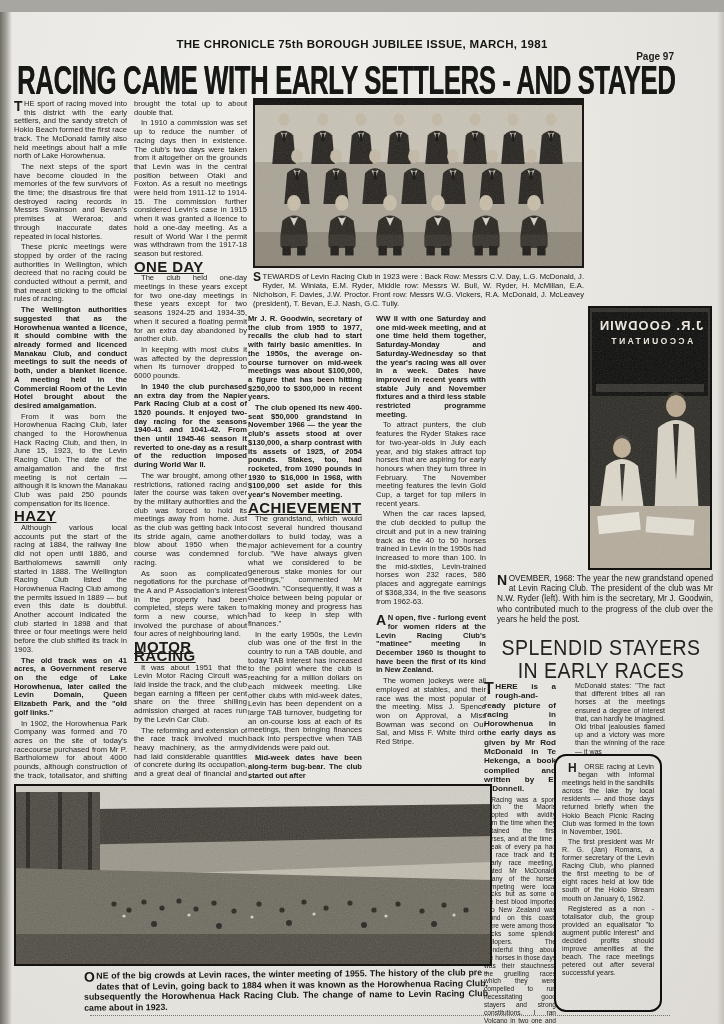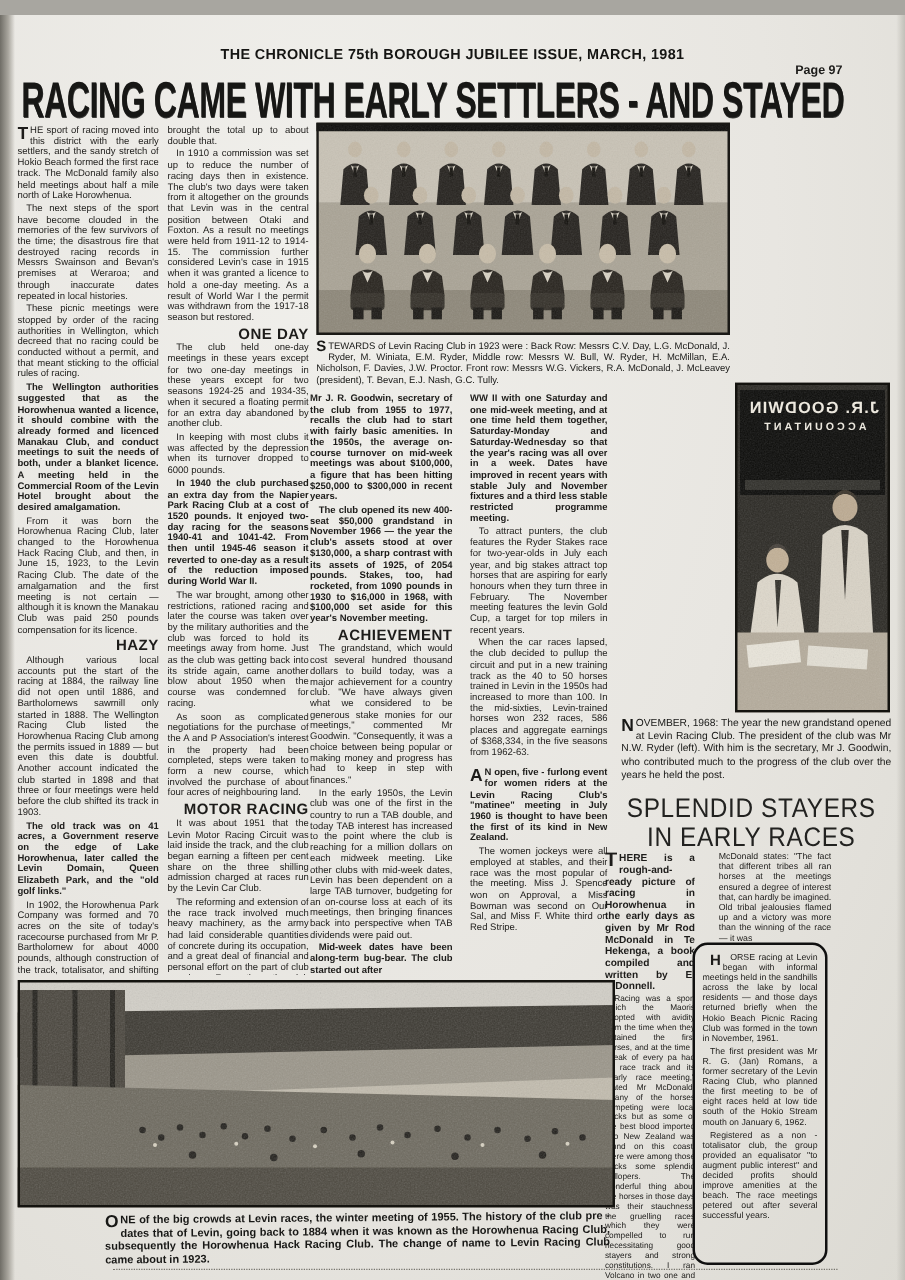--- a/index.html
+++ b/index.html
@@ -13,22 +13,22 @@
   .masthead{position:absolute;left:0;top:26px;width:100%;text-align:center;
     font-size:11.5px;font-weight:700;letter-spacing:.3px;color:#151513;}
   .pageno{position:absolute;right:50px;top:39px;font-size:10px;font-weight:700;}
   .headline{position:absolute;left:17px;top:45px;white-space:nowrap;
     font-size:33px;font-weight:700;letter-spacing:-.5px;color:#171715;
     transform:scale(.78,1.22);transform-origin:left top;text-shadow:.4px .4px 0 #3a3a38;}
   .col{position:absolute;text-align:justify;font-size:7.6px;line-height:8.7px;overflow:hidden;}
   .col p{margin:0 0 2px;text-indent:7px;}
   p.np{text-indent:0;}
   .b{font-weight:700;}
-  .subhead{font-weight:700;text-align:right;font-size:12px;letter-spacing:.4px;
-    margin:4px 0 3px;text-indent:0;}
+  .subhead{font-weight:700;text-align:left;font-size:15px;letter-spacing:.4px;
+    margin:4px 0 3px;text-indent:0;text-decoration:underline;}
   .dc{float:left;font-weight:700;font-size:14px;line-height:12.5px;padding-right:1.5px;}
   .dc2{float:left;font-weight:700;font-size:12px;line-height:10.5px;padding-right:1.5px;}
   .photo{position:absolute;display:block;}
   .caption{position:absolute;text-align:justify;font-size:7.6px;line-height:9px;color:#181816;overflow:hidden;}
   .nov{font-size:8.2px;line-height:10.2px;}
   .sign{position:absolute;left:596px;top:306px;width:110px;transform:scaleX(-1);
     color:#ece8de;font-weight:700;text-align:center;}
   .sign-l1{font-size:13px;letter-spacing:1px;}
   .sign-l2{font-size:8.5px;letter-spacing:2.5px;margin-top:3px;}
   .sp-head{position:absolute;left:488px;top:624px;width:226px;text-align:center;
@@ -148,21 +148,21 @@
     <div class="subhead">ACHIEVEMENT</div>
     <p>The grandstand, which would cost several hundred thousand dollars to build today, was a major achievement for a country club. "We have always given what we considered to be generous stake monies for our meetings," commented Mr Goodwin. "Consequently, it was a choice between being popular or making money and progress has had to keep in step with finances."</p>
     <p>In the early 1950s, the Levin club was one of the first in the country to run a TAB double, and today TAB interest has increased to the point where the club is reaching for a million dollars on each midweek meeting. Like other clubs with mid-week dates, Levin has been dependent on a large TAB turnover, budgeting for an on-course loss at each of its meetings, then bringing finances back into perspective when TAB dividends were paid out.</p>
     <p class="b">Mid-week dates have been along-term bug-bear. The club started out after</p>
   </div>
 
   <div class="col" style="left:376px;top:303px;width:110px;height:483px;">
     <p class="b np">WW II with one Saturday and one mid-week meeting, and at one time held them together, Saturday-Monday and Saturday-Wednesday so that the year's racing was all over in a week. Dates have improved in recent years with stable July and November fixtures and a third less stable restricted programme meeting.</p>
     <p>To attract punters, the club features the Ryder Stakes race for two-year-olds in July each year, and big stakes attract top horses that are aspiring for early honours when they turn three in February. The November meeting features the levin Gold Cup, a target for top milers in recent years.</p>
     <p>When the car races lapsed, the club decided to pullup the circuit and put in a new training track as the 40 to 50 horses trained in Levin in the 1950s had increased to more than 100. In the mid-sixties, Levin-trained horses won 232 races, 586 places and aggregate earnings of $368,334, in the five seasons from 1962-63.</p>
-    <p class="b np" style="margin-top:8px;"><span class="dc">A</span><span>N open, five - furlong event for women riders at the Levin Racing Club's "matinee" meeting in July 1960 is thought to have been the first of its kind in New Zealand.</span></p>
+    <p class="b np" style="margin-top:8px;"><span class="dc">A</span><span>N open, five - furlong event for women riders at the Levin Racing Club's "matinee" meeting in December 1960 is thought to have been the first of its kind in New Zealand.</span></p>
     <p>The women jockeys were all employed at stables, and their race was the most popular of the meeting. Miss J. Spence won on Approval, a Miss Bowman was second on Our Sal, and Miss F. White third on Red Stripe.</p>
   </div>
 
   <svg class="photo" style="left:588px;top:294px;" width="124" height="264" viewBox="0 0 124 264" role="img">
     <defs>
       <filter id="gr2">
           <feTurbulence type="fractalNoise" baseFrequency="0.9" numOctaves="2"></feTurbulence>
           <feColorMatrix type="saturate" values="0"></feColorMatrix>
         </filter>
     </defs>

